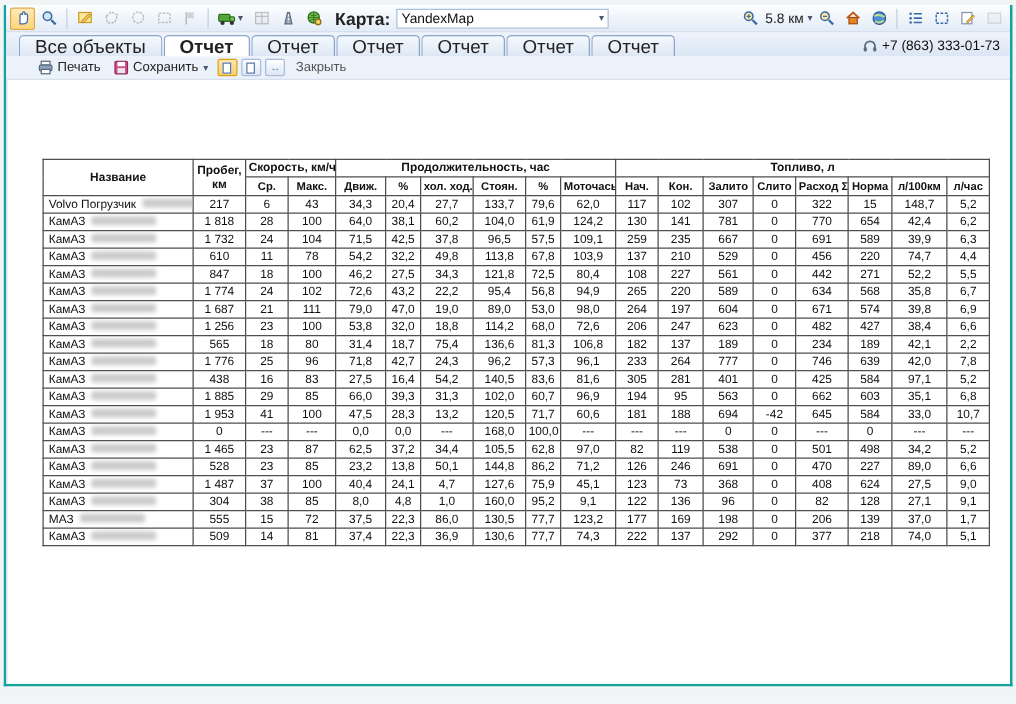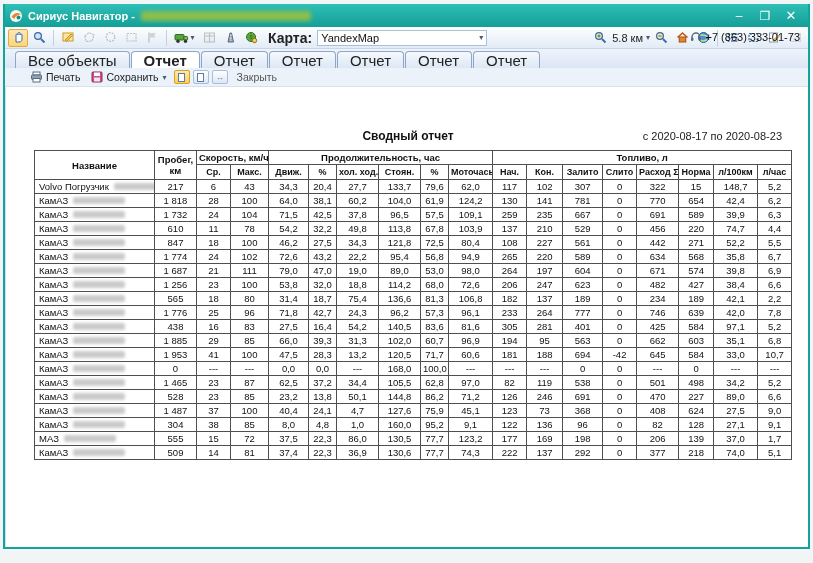--- a/index.html
+++ b/index.html
@@ -96,34 +96,20 @@
   .sb-zoom { font-size:9.5px; color:#2c4a7c; margin:0 5px; }
   .sb-minus { width:13px; height:12px; color:#3c6ab5; font-size:10px; display:flex; align-items:center; justify-content:center; }
 
   svg { display:block; }
 </style>
 </head>
 <body>
 
 <div class="window">
 
-  <div class="titlebar">
-    <svg class="app-icon" viewBox="0 0 14 14">
-      <circle cx="7" cy="7" r="6" fill="#f4f9f9"></circle>
-      <path d="M2.5 8 C5 3.5 9 3 12 5.5 C9.5 5.5 6.5 6.5 5.5 10 Z" fill="#e8852c"></path>
-      <circle cx="9.5" cy="8.5" r="2" fill="#128f88"></circle>
-    </svg>
-    <span class="title-text">Сириус Навигатор -</span>
-    <span class="redact-title"></span>
-    <div class="win-controls">
-      <div class="win-btn">–</div>
-      <div class="win-btn">❐</div>
-      <div class="win-btn close">✕</div>
-    </div>
-  </div>
 
 
   <div style="position:absolute; right:8px; top:27px; z-index:5;" class="phone-box">
     <svg width="12" height="12" viewBox="0 0 12 12">
       <path d="M2 7 V6 a4 4 0 0 1 8 0 v1" fill="none" stroke="#5a6b80" stroke-width="1.4"></path>
       <rect x="1" y="6.5" width="2.4" height="3.6" rx="1" fill="#5a6b80"></rect>
       <rect x="8.6" y="6.5" width="2.4" height="3.6" rx="1" fill="#5a6b80"></rect>
     </svg>
     <span>+7 (863) 333-01-73</span>
   </div>
@@ -318,24 +304,20 @@
     <div class="viewbtn">
         <div class="vb-page"></div>
       </div>
     <div class="viewbtn">
         <span class="vb-fit">↔</span>
       </div>
     <span class="rclose">Закрыть</span>
   </div>
 
   <div class="content">
-    <div class="report-head">
-      <div class="report-title">Сводный отчет</div>
-      <div class="report-period">с 2020-08-17 по 2020-08-23</div>
-    </div>
     <table class="report">
       <colgroup>
         <col style="width:120px">
           <col style="width:42px">
           <col style="width:34px">
           <col style="width:38px">
         <col style="width:40px">
           <col style="width:28px">
           <col style="width:42px">
           <col style="width:42px">

